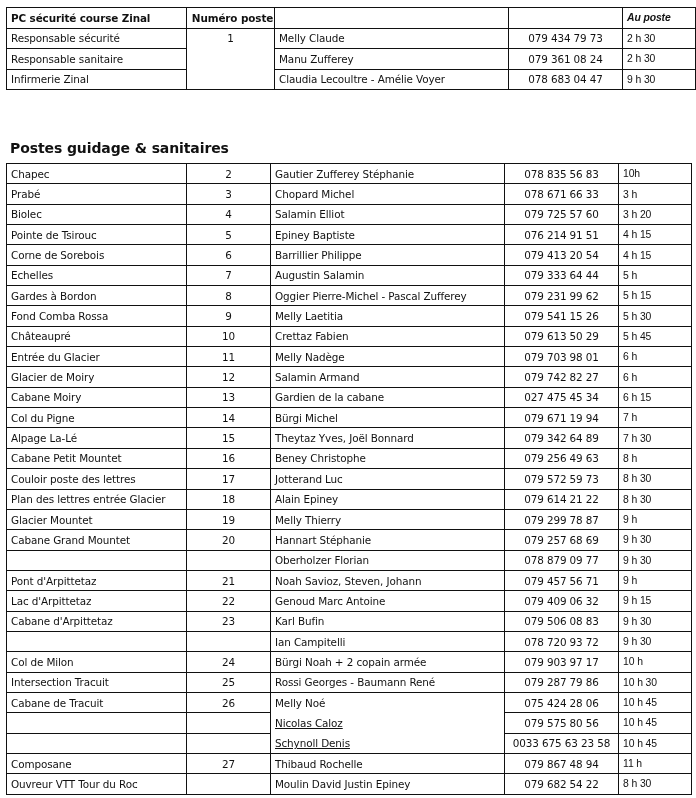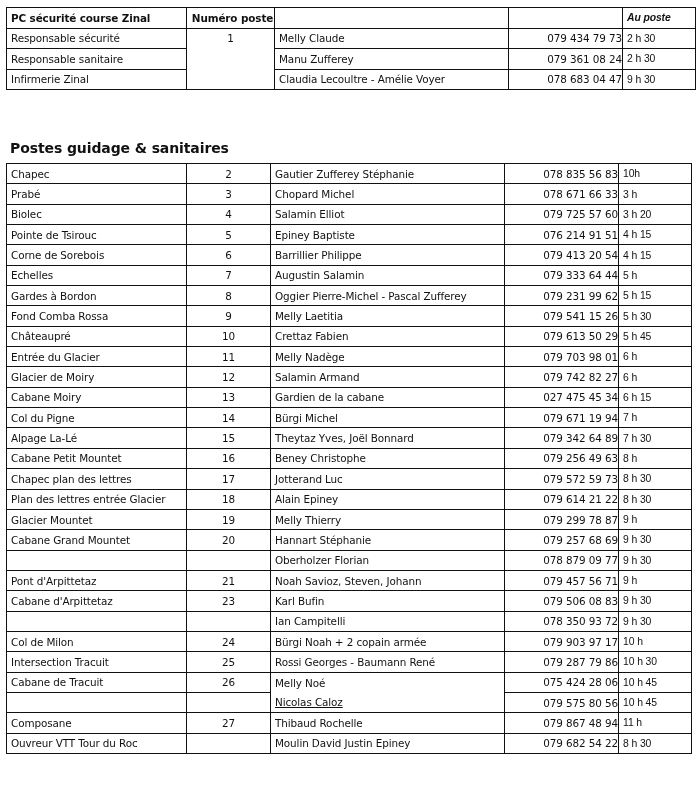--- a/index.html
+++ b/index.html
@@ -4,21 +4,21 @@
 <style>
   html, body { margin: 0; padding: 0; background: #ffffff; }
   body { width: 696px; height: 798px; position: relative; overflow: hidden;
          font-family: "DejaVu Sans", sans-serif; color: #111; }
   .tbl { position: absolute; left: 6px; border-collapse: collapse; table-layout: fixed; }
   .tbl td { border: 1.5px solid #111; padding: 0 0 0 4px; font-size: 10.4px;
             white-space: nowrap; overflow: hidden; letter-spacing: -0.1px; }
   .c1 { width: 175px; }
   .c2 { width: 83px; text-align: center; padding-left: 0 !important; }
   .c3 { width: 229px; margin-top: 16px; }
-  .c4 { width: 113px; text-align: right; padding-left: 0 !important; }
+  .c4 { width: 113px; text-align: center; padding-left: 0 !important; }
   .c5 { width: 68px; font-family: "Liberation Sans", sans-serif; font-size: 10.8px; letter-spacing: 0; }
   .hdr td { font-weight: bold; }
   .hdr .c5 { font-family: "Liberation Sans", sans-serif; font-style: italic; }
   #top { top: 7px; }
   #top tr { height: 20.5px; padding-left: 16px; }
   #top .merge-mid { border-top: none; border-bottom: none; }
   #top .merge-top { border-bottom: none; vertical-align: top; padding-top: 3px; }
   #top .merge-bot { border-top: none; }
   .section-title { position: absolute; left: 10px; top: 140px; font-weight: bold;
                    font-size: 14px; letter-spacing: -0.1px; }
@@ -166,21 +166,21 @@
         <td class="c5">7 h 30</td>
       </tr>
       <tr>
         <td class="c1">Cabane Petit Mountet</td>
         <td class="c2">16</td>
         <td class="c3">Beney Christophe</td>
         <td class="c4">079 256 49 63</td>
         <td class="c5">8 h</td>
       </tr>
       <tr>
-        <td class="c1">Chapec plan des lettres</td>
+        <td class="c1">Couloir poste des lettres</td>
         <td class="c2">17</td>
         <td class="c3">Jotterand Luc</td>
         <td class="c4">079 572 59 73</td>
         <td class="c5">8 h 30</td>
       </tr>
       <tr>
         <td class="c1">Plan des lettres entrée Glacier</td>
         <td class="c2">18</td>
         <td class="c3">Alain Epiney</td>
         <td class="c4">079 614 21 22</td>
@@ -208,31 +208,38 @@
         <td class="c5">9 h 30</td>
       </tr>
       <tr>
         <td class="c1">Pont d'Arpittetaz</td>
         <td class="c2">21</td>
         <td class="c3">Noah Savioz, Steven, Johann</td>
         <td class="c4">079 457 56 71</td>
         <td class="c5">9 h</td>
       </tr>
       <tr>
+        <td class="c1">Lac d'Arpittetaz</td>
+        <td class="c2">22</td>
+        <td class="c3">Genoud Marc Antoine</td>
+        <td class="c4">079 409 06 32</td>
+        <td class="c5">9 h 15</td>
+      </tr>
+      <tr>
         <td class="c1">Cabane d'Arpittetaz</td>
         <td class="c2">23</td>
         <td class="c3">Karl Bufin</td>
         <td class="c4">079 506 08 83</td>
         <td class="c5">9 h 30</td>
       </tr>
       <tr>
         <td class="c1"></td>
         <td class="c2"></td>
         <td class="c3">Ian Campitelli</td>
-        <td class="c4">078 350 93 72</td>
+        <td class="c4">078 720 93 72</td>
         <td class="c5">9 h 30</td>
       </tr>
       <tr>
         <td class="c1">Col de Milon</td>
         <td class="c2">24</td>
         <td class="c3">Bürgi Noah + 2 copain armée</td>
         <td class="c4">079 903 97 17</td>
         <td class="c5">10 h</td>
       </tr>
       <tr>
@@ -250,20 +257,27 @@
         <td class="c5">10 h 45</td>
       </tr>
       <tr>
         <td class="c1"></td>
         <td class="c2"></td>
         <td class="c3 nb-bottom nb-top">Nicolas Caloz</td>
         <td class="c4">079 575 80 56</td>
         <td class="c5">10 h 45</td>
       </tr>
       <tr>
+        <td class="c1"></td>
+        <td class="c2"></td>
+        <td class="c3 nb-top">Schynoll Denis</td>
+        <td class="c4">0033 675 63 23 58</td>
+        <td class="c5">10 h 45</td>
+      </tr>
+      <tr>
         <td class="c1">Composane</td>
         <td class="c2">27</td>
         <td class="c3">Thibaud Rochelle</td>
         <td class="c4">079 867 48 94</td>
         <td class="c5">11 h</td>
       </tr>
       <tr>
         <td class="c1">Ouvreur VTT Tour du Roc</td>
         <td class="c2"></td>
         <td class="c3">Moulin David Justin Epiney</td>

